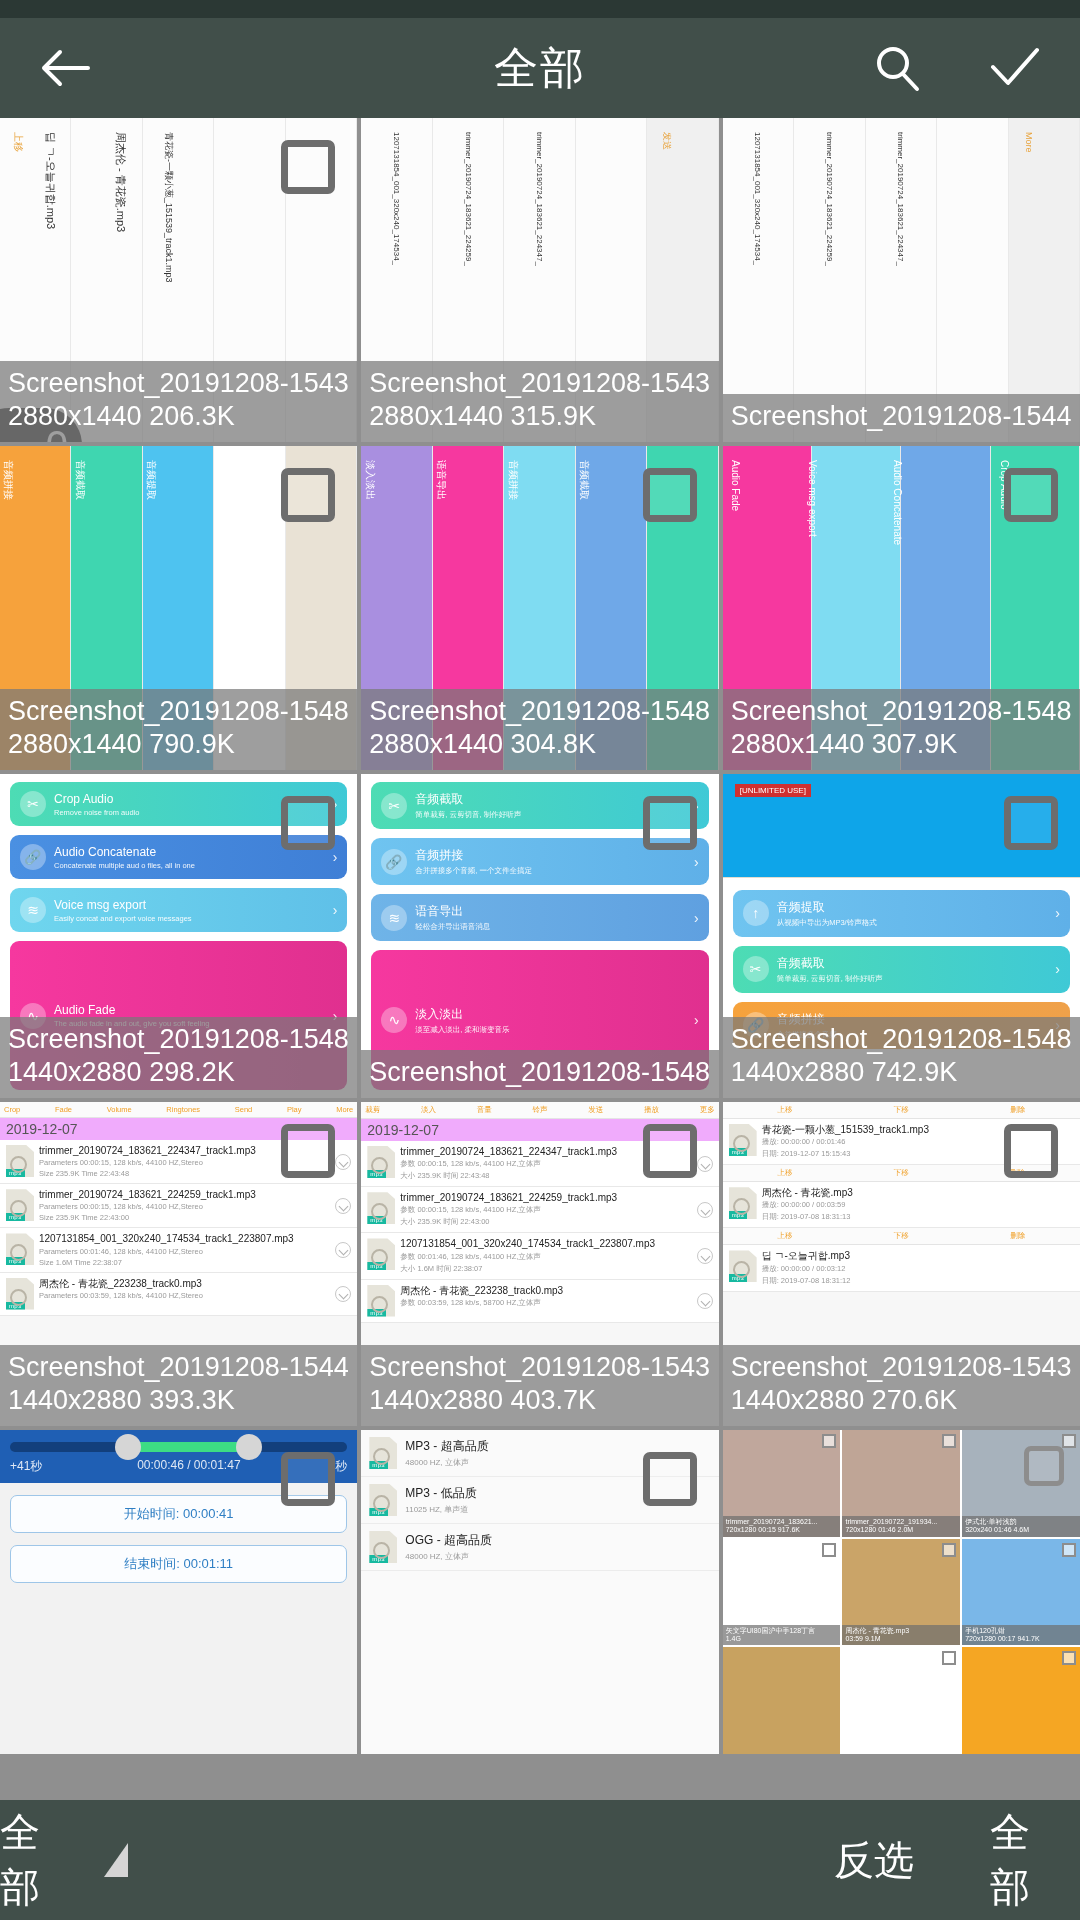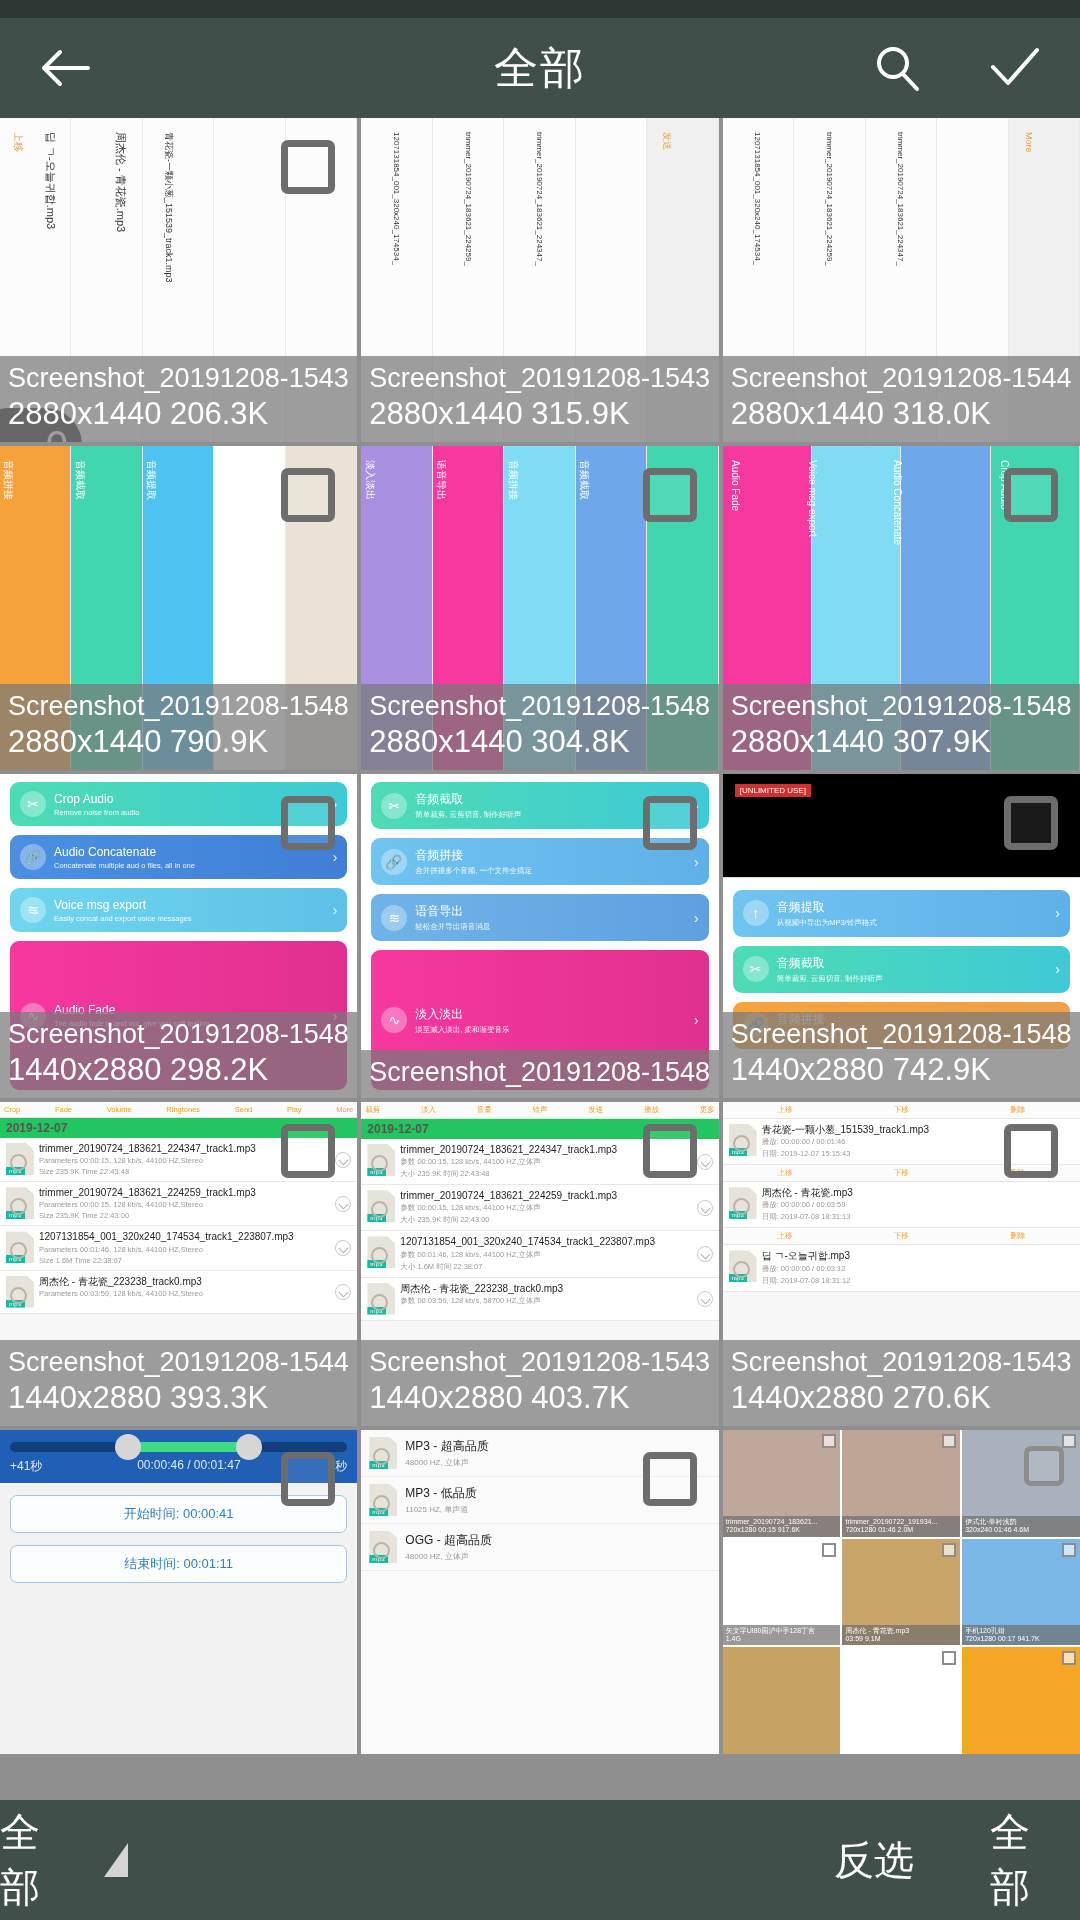--- a/index.html
+++ b/index.html
@@ -39,21 +39,21 @@
   .cell{ position:relative; overflow:hidden; background:#fff; }
   .cell .shot{ position:absolute; inset:0; overflow:hidden; }
 
   .caption{
     position:absolute; left:0; right:0; bottom:0;
     background:rgba(120,120,120,.72);
     color:#fff; padding:6px 8px 8px 8px;
     line-height:1.25;
     font-size:27px; white-space:nowrap;
   }
-  .caption .c2{ font-size:31px; }
+  .caption .c2{ font-size:27px; }
   .checkbox{
     position:absolute; top:22px; right:22px;
     width:54px; height:54px; border:7px solid #6d6d6d; border-radius:7px;
     background:rgba(255,255,255,.10);
   }
   .checkbox.sm{ width:40px; height:40px; border-width:5px; top:16px; right:16px;}
   .mini{ position:absolute; inset:0; background:#f7f7f7; }
 
   
   .alist{ font-size:9px; color:#444; }
@@ -63,21 +63,21 @@
   .athumb:after{ content:""; position:absolute; left:4px; bottom:4px; width:13px; height:13px;
            border:2px solid #b9b4a6; border-radius:50%;}
   .abadge{ position:absolute; left:0; bottom:0; background:#17b9a0; color:#fff; font-size:6px;
            padding:1px 3px; letter-spacing:.3px;}
   .atxt{ flex:1; min-width:0; }
   .aname{ font-size:10px; color:#222; line-height:1.12; word-break:break-all;}
   .ameta{ font-size:7.5px; color:#9a9a9a; margin-top:2px;}
   .acaret{ width:16px; height:16px; border:1.4px solid #c8c8c8; border-radius:50%; flex:0 0 auto; position:relative; align-self:center;}
   .acaret:after{ content:""; position:absolute; left:4px; top:4px; width:6px; height:6px;
            border-right:1.4px solid #b0b0b0; border-bottom:1.4px solid #b0b0b0; transform:rotate(45deg);}
-  .datehdr{ background:#22c55e; font-size:12px; font-weight:bold; color:#555; padding:3px 6px;}
+  .datehdr{ background:#f0abfc; font-size:14px; font-weight:normal; color:#555; padding:3px 6px;}
   .toolbar{ display:flex; justify-content:space-between; background:#fbfbfb;
             padding:3px 4px; font-size:7.5px; color:#f0a028; border-bottom:1px solid #e4e4e4;}
   .toolbar span{ display:flex; flex-direction:column; align-items:center; gap:2px;}
 
   
   .cards{ padding:8px 10px; display:flex; flex-direction:column; gap:9px; background:#fff; height:100%;}
   .card{ border-radius:9px; padding:9px 10px; display:flex; align-items:center; gap:8px; color:#fff;}
   .card .cicon{ width:26px; height:26px; border-radius:50%; background:rgba(255,255,255,.33);
                 display:flex; align-items:center; justify-content:center; font-size:14px; flex:0 0 auto;}
   .card .ctxt b{ display:block; font-size:12px; font-weight:normal;}
@@ -225,21 +225,20 @@
         <div class="vcol">
             <div class="vtext" style="font-size:8px">trimmer_20190724_183621_224347_</div>
           </div>
         <div class="vcol" style="background:#f0f0f0">
             <div class="vtext" style="font-size:9px;color:#e8a33c">More</div>
           </div>
       </div>
     </div>
     <div class="caption">
       <div>Screenshot_20191208-1544</div>
-      <div class="c2">2880x1440  318.0K</div>
     </div>
     <div class="checkbox" style="opacity:0"></div>
   </div>
 
   <div class="cell">
     <div class="shot">
       <div class="vcols">
         <div class="vcol" style="background:#f6a23c">
             <div class="vtext" style="color:#fff;font-size:10px">音频拼接</div>
           </div>
@@ -392,21 +391,21 @@
     </div>
     <div class="caption">
       <div>Screenshot_20191208-1548</div>
     </div>
     <div class="checkbox"></div>
   </div>
 
   <div class="cell">
     <div class="shot">
       <div style="height:100%;background:#fff;display:flex;flex-direction:column">
-        <div style="height:32%;background:#000000;position:relative;border-bottom:1px solid #e3ddd0">
+        <div style="height:32%;background:#0ea5e9;position:relative;border-bottom:1px solid #e3ddd0">
           <div style="position:absolute;left:12px;top:10px;background:#d03030;color:#fff;font-size:8px;padding:2px 5px">[UNLIMITED USE]</div>
         </div>
         <div class="cards" style="flex:1;padding-top:12px">
           <div class="card" style="background:linear-gradient(90deg,#6fc4f0,#5fb0e8)">
             <div class="cicon">↑</div>
             <div class="ctxt">
                 <b>音频提取</b>
                 <i>从视频中导出为MP3/铃声格式</i>
               </div>
             <div class="carrow">›</div>

